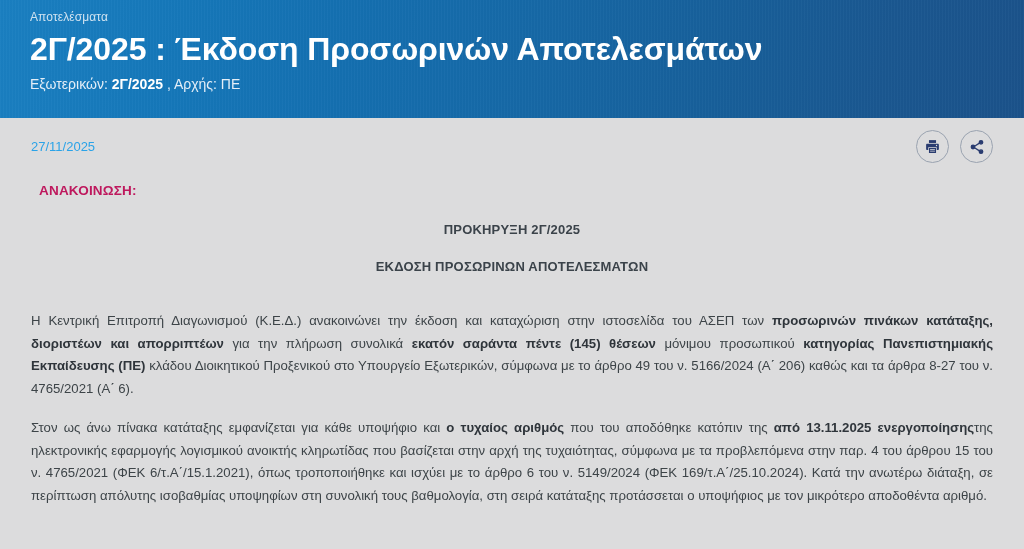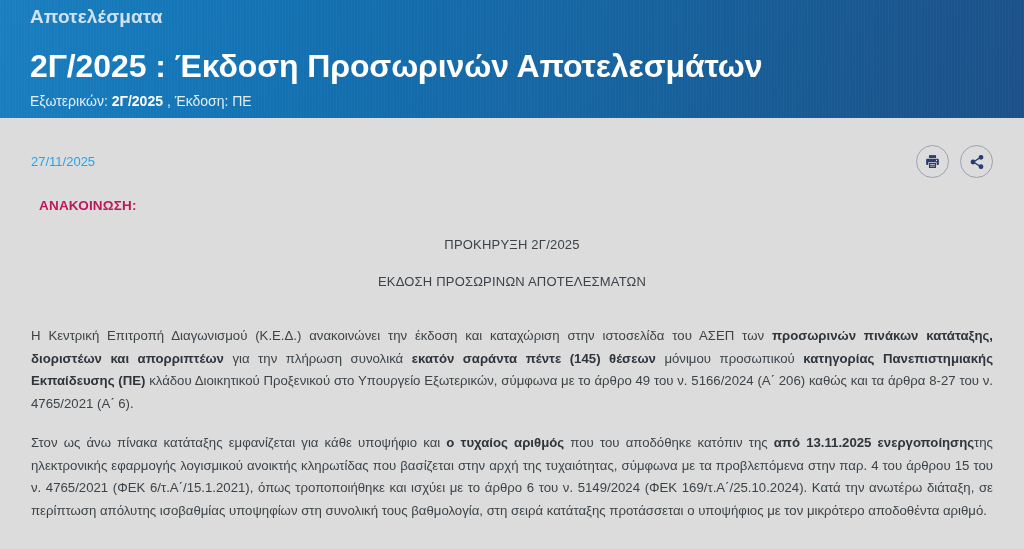--- a/index.html
+++ b/index.html
@@ -44,25 +44,25 @@
         rgba(0,0,0,0.012) 3px);
     pointer-events: none;
   }
   .header-inner {
     position: relative;
     z-index: 2;
     padding: 8px 30px 0 30px;
   }
   .breadcrumb {
     color: #cfe2f0;
-    font-size: 19px;
+    font-size: 12px;
     letter-spacing: .1px;
     line-height: 18px;
-    margin: 0 0 23px 0;
-    font-weight: 700;
+    margin: 0 0 6px 0;
+    font-weight: 400;
   }
   .header-title {
     color: #ffffff;
     font-size: 32px;
     font-weight: bold;
     line-height: 34px;
     letter-spacing: -.1px;
     margin: 0 0 9px 0;
     white-space: nowrap;
   }
@@ -72,21 +72,21 @@
     line-height: 18px;
     margin: 0;
     font-weight: 400;
     white-space: nowrap;
   }
   .header-sub b { color: #ffffff; font-weight: bold; }
 
   
   .content {
     position: relative;
-    padding: 15px 31px;
+    padding: 0 31px;
   }
   .meta-row {
     position: relative;
     height: 54px;
   }
   .pub-date {
     position: absolute;
     left: 0;
     top: 21px;
     color: #2aa3e8;
@@ -119,21 +119,21 @@
     margin: 11px 0 0 8px;
     font-size: 13.5px;
     font-weight: bold;
     color: #be185d;
     letter-spacing: .2px;
   }
 
   .doc-heading {
     text-align: center;
     font-size: 13px;
-    font-weight: normal;
+    font-weight: bold;
     color: #3b434a;
     letter-spacing: .2px;
     margin: 0;
   }
   .doc-heading.h1 { margin-top: 24px; }
   .doc-heading.h2 { margin-top: 22px; }
 
   .para {
     margin: 0;
     font-size: 13.2px;
@@ -150,21 +150,21 @@
 </head>
 <body>
 
 <div class="page-header">
   <div class="header-inner">
     <div class="breadcrumb">Αποτελέσματα</div>
     <h1 class="header-title">2Γ/2025 : Έκδοση Προσωρινών Αποτελεσμάτων</h1>
     <div class="header-sub">
       <span>Εξωτερικών:</span>
       <b>2Γ/2025</b>
-      <span>, Έκδοση: ΠΕ</span>
+      <span>, Αρχής: ΠΕ</span>
     </div>
   </div>
 </div>
 
 <div class="content">
 
   <div class="meta-row">
     <div class="pub-date">27/11/2025</div>
 
     <div class="action-icons">

